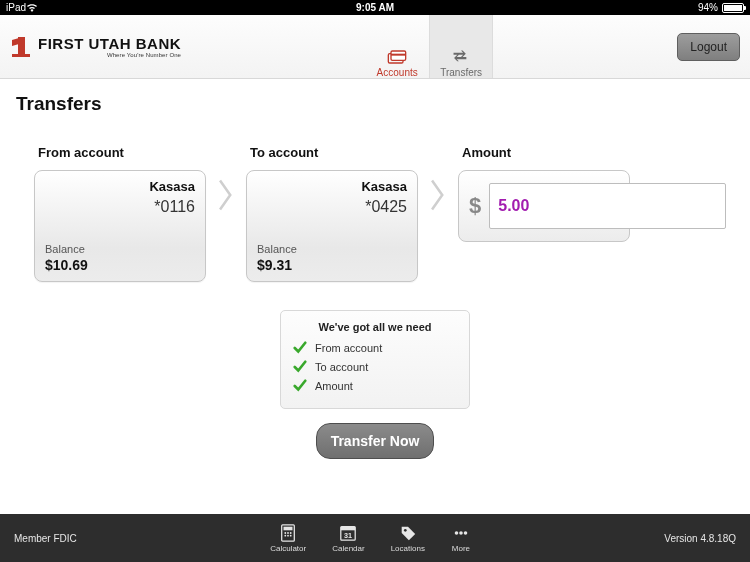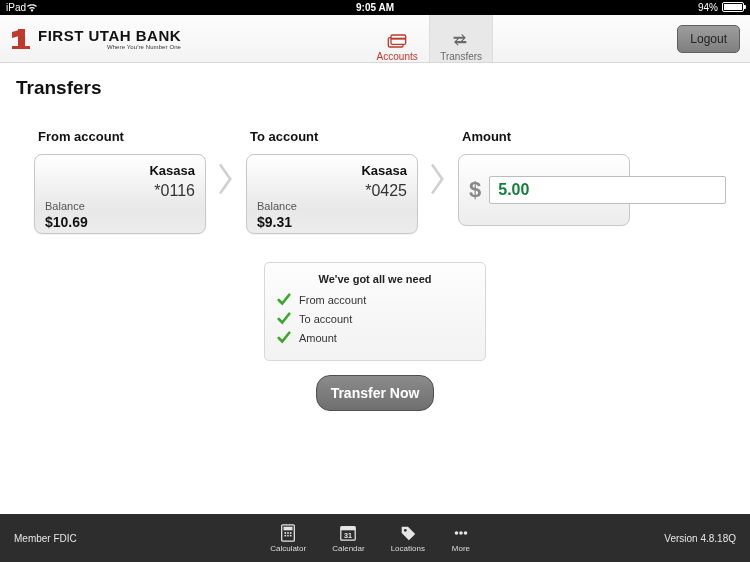--- a/index.html
+++ b/index.html
@@ -3,28 +3,28 @@
 <meta charset="utf-8">
 <style>
   * { box-sizing: border-box; margin: 0; padding: 0; }
   html, body { width: 750px; height: 562px; font-family: Arial, Helvetica, sans-serif; background: #fff; overflow: hidden; }
   .screen { width: 750px; height: 562px; display: flex; flex-direction: column; position: relative; }
 
   
   .statusbar { height: 15px; background: #000; color: #fff; font-size: 10px; display: flex; align-items: center; justify-content: space-between; padding: 0 6px; }
   .statusbar .left { display: flex; align-items: center; gap: 0; }
   .statusbar .center { position: absolute; left: 50%; transform: translateX(-50%); font-weight: 600; }
-  .statusbar .right { display: flex; align-items: flex-start; gap: 4px; }
+  .statusbar .right { display: flex; align-items: flex-end; gap: 4px; }
   .wifi { width: 12px; height: 9px; }
   .battery { width: 22px; height: 10px; border: 1px solid #fff; border-radius: 2px; position: relative; }
   .battery::after { content: ""; position: absolute; right: -3px; top: 2px; width: 2px; height: 4px; background: #fff; border-radius: 0 1px 1px 0; }
   .battery .fill { position: absolute; left: 1px; top: 1px; bottom: 1px; width: 90%; background: #fff; }
 
   
-  .appbar { height: 48px; background: linear-gradient(#fdfdfd,#f3f3f3); border-bottom: 1px solid #d8d8d8; display: flex; align-items: center; justify-content: space-between; padding: 0 10px; }
+  .appbar { height: 64px; background: linear-gradient(#fdfdfd,#f3f3f3); border-bottom: 1px solid #d8d8d8; display: flex; align-items: center; justify-content: space-between; padding: 0 10px; }
   .logo { display: flex; align-items: center; height: 100%; }
   .logo .stack { display: flex; flex-direction: column; line-height: 1; }
   .logo .name { font-weight: 700; font-size: 15px; letter-spacing: 0.5px; color: #111; }
   .logo .tag { font-size: 6px; color: #333; letter-spacing: 0.1px; margin-top: 1px; text-align: right; }
   .logo .mark { width: 24px; height: 20px; margin-right: 4px; position: relative; }
   .logo .mark .one { position: absolute; left: 8px; top: 0; width: 7px; height: 20px; background: #c0392b; }
   .logo .mark .flag { position: absolute; left: 2px; top: 2px; width: 7px; height: 6px; background: #c0392b; transform: skewY(-15deg); }
   .logo .mark .base { position: absolute; left: 2px; bottom: 0; width: 18px; height: 3px; background: #c0392b; }
 
   .tabs { display: flex; align-items: stretch; height: 100%; }
@@ -36,35 +36,35 @@
   .logout { background: linear-gradient(#9d9d9d,#7f7f7f); color: #222; font-size: 12px; padding: 6px 12px; border: 1px solid #5f5f5f; border-radius: 5px; cursor: pointer; }
 
   
   .page { flex: 1; padding: 14px 16px 0 16px; position: relative; overflow: hidden; }
   .page h1 { font-size: 19px; font-weight: 700; color: #111; margin-bottom: 30px; }
 
   .row { display: flex; align-items: flex-start; gap: 8px; padding: 0 18px; }
   .col { display: flex; flex-direction: column; }
   .col .label { font-size: 13px; font-weight: 700; color: #111; margin-bottom: 10px; margin-left: 4px; }
 
-  .card { width: 172px; height: 80px; border: 1px solid #c7c7c7; border-radius: 8px; background: linear-gradient(#ffffff,#e8e8e8 70%,#ececec); box-shadow: inset 0 1px 0 #fff, 0 1px 1px rgba(0,0,0,0.05); padding: 8px 10px; display: flex; flex-direction: column; justify-content: space-between; cursor: pointer; }
+  .card { width: 172px; height: 112px; border: 1px solid #c7c7c7; border-radius: 8px; background: linear-gradient(#ffffff,#e8e8e8 70%,#ececec); box-shadow: inset 0 1px 0 #fff, 0 1px 1px rgba(0,0,0,0.05); padding: 8px 10px; display: flex; flex-direction: column; justify-content: space-between; cursor: pointer; }
   .card .top { text-align: right; }
   .card .acct-name { font-size: 13px; font-weight: 700; color: #111; }
   .card .acct-num { font-size: 16px; color: #333; margin-top: 4px; }
   .card .bot .blabel { font-size: 11px; color: #555; }
   .card .bot .bal { font-size: 14px; font-weight: 700; color: #111; margin-top: 2px; }
 
   .chev { width: 24px; height: 100px; display: flex; align-items: center; justify-content: center; }
   .chev svg { width: 18px; height: 34px; }
 
   .amount-card { width: 172px; height: 72px; border: 1px solid #c7c7c7; border-radius: 8px; background: linear-gradient(#ffffff,#ececec); display: flex; align-items: center; padding: 0 10px; gap: 8px; }
   .dollar { font-size: 22px; font-weight: 700; color: #888; }
-  .amount-input { flex: 1; height: 28px; border: 1px solid #bdbdbd; border-radius: 2px; background: #fff; font-size: 16px; font-weight: 700; padding: 0 8px; color: #15803d; }
-
-  .summary { width: 222px; margin: 28px auto 0 auto; border: 1px solid #d8d8d8; border-radius: 5px; background: linear-gradient(#fdfdfd,#f2f2f2); padding: 10px 12px; }
+  .amount-input { flex: 1; height: 46px; border: 1px solid #bdbdbd; border-radius: 2px; background: #fff; font-size: 16px; font-weight: 700; padding: 0 8px; color: #a21caf; }
+
+  .summary { width: 190px; margin: 28px auto 0 auto; border: 1px solid #d8d8d8; border-radius: 5px; background: linear-gradient(#fdfdfd,#f2f2f2); padding: 10px 12px; }
   .summary .head { font-size: 11px; font-weight: 700; color: #222; text-align: center; margin-bottom: 8px; }
   .summary .item { display: flex; align-items: center; gap: 8px; font-size: 11px; color: #333; margin: 5px 0; }
   .check { width: 14px; height: 14px; }
 
   .transfer-btn { display: block; margin: 14px auto 0 auto; padding: 9px 14px; font-size: 14px; font-weight: 700; color: #fff; background: linear-gradient(#8b8b8b,#6f6f6f); border: 1px solid #4e4e4e; border-radius: 14px; cursor: pointer; }
 
   
   .bottombar { height: 48px; background: #2d2d2d; color: #e6e6e6; display: flex; align-items: center; justify-content: space-between; padding: 0 14px; font-size: 10px; }
   .bottombar .tools { display: flex; gap: 26px; align-items: flex-end; }
   .tool { display: flex; flex-direction: column; align-items: center; gap: 2px; cursor: pointer; font-size: 8px; color: #dcdcdc; text-align: center; }

